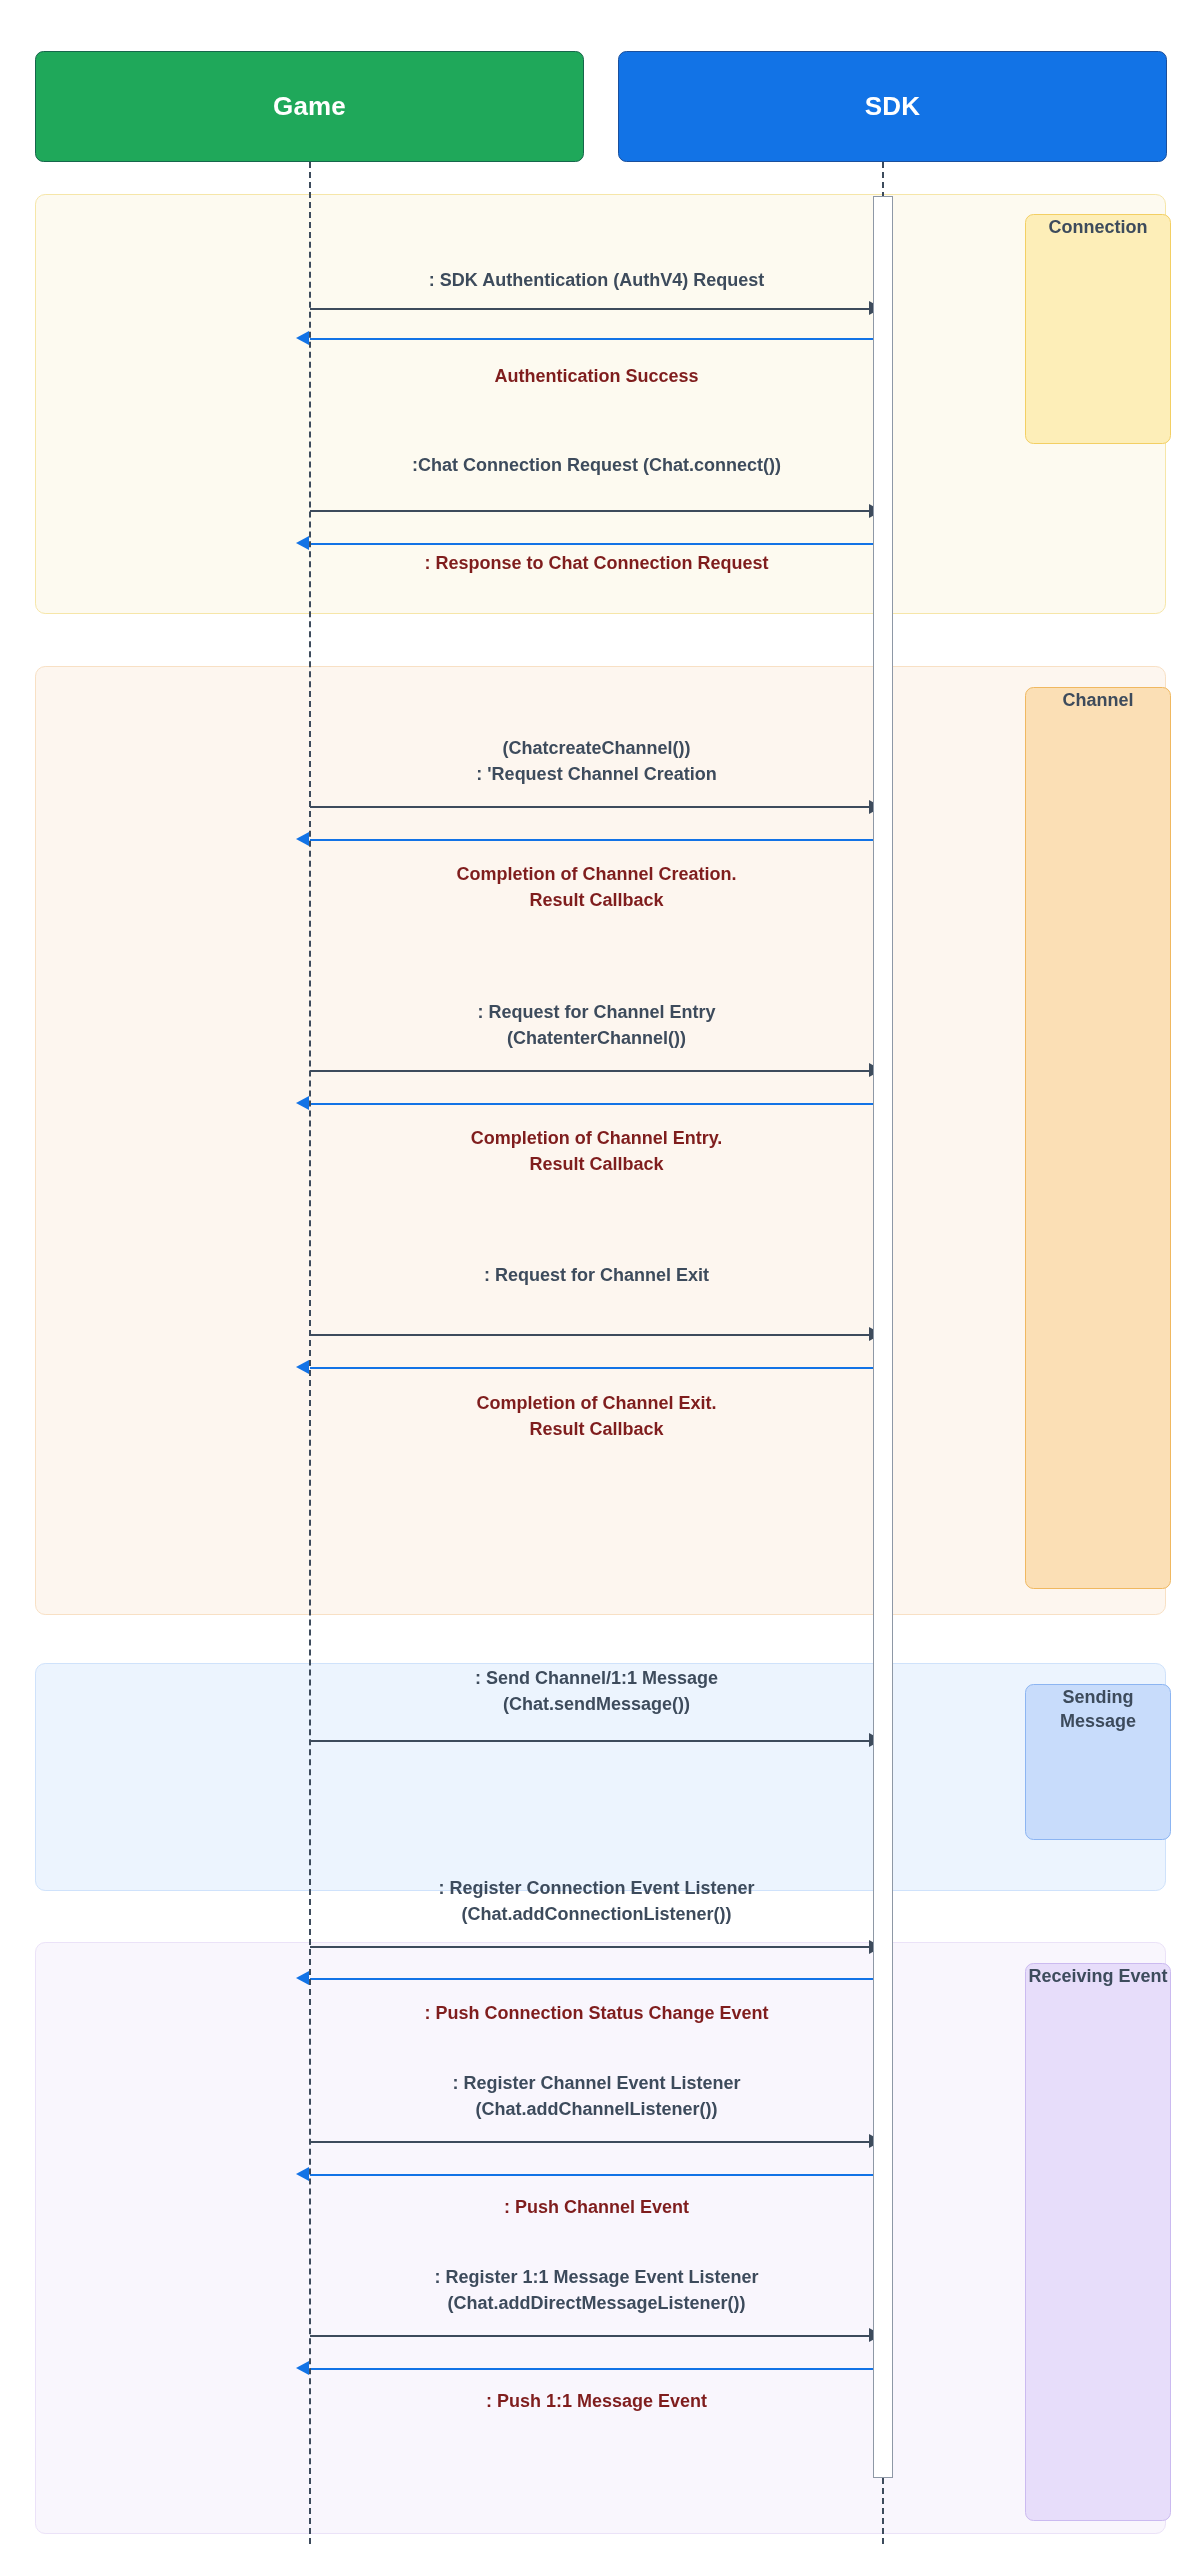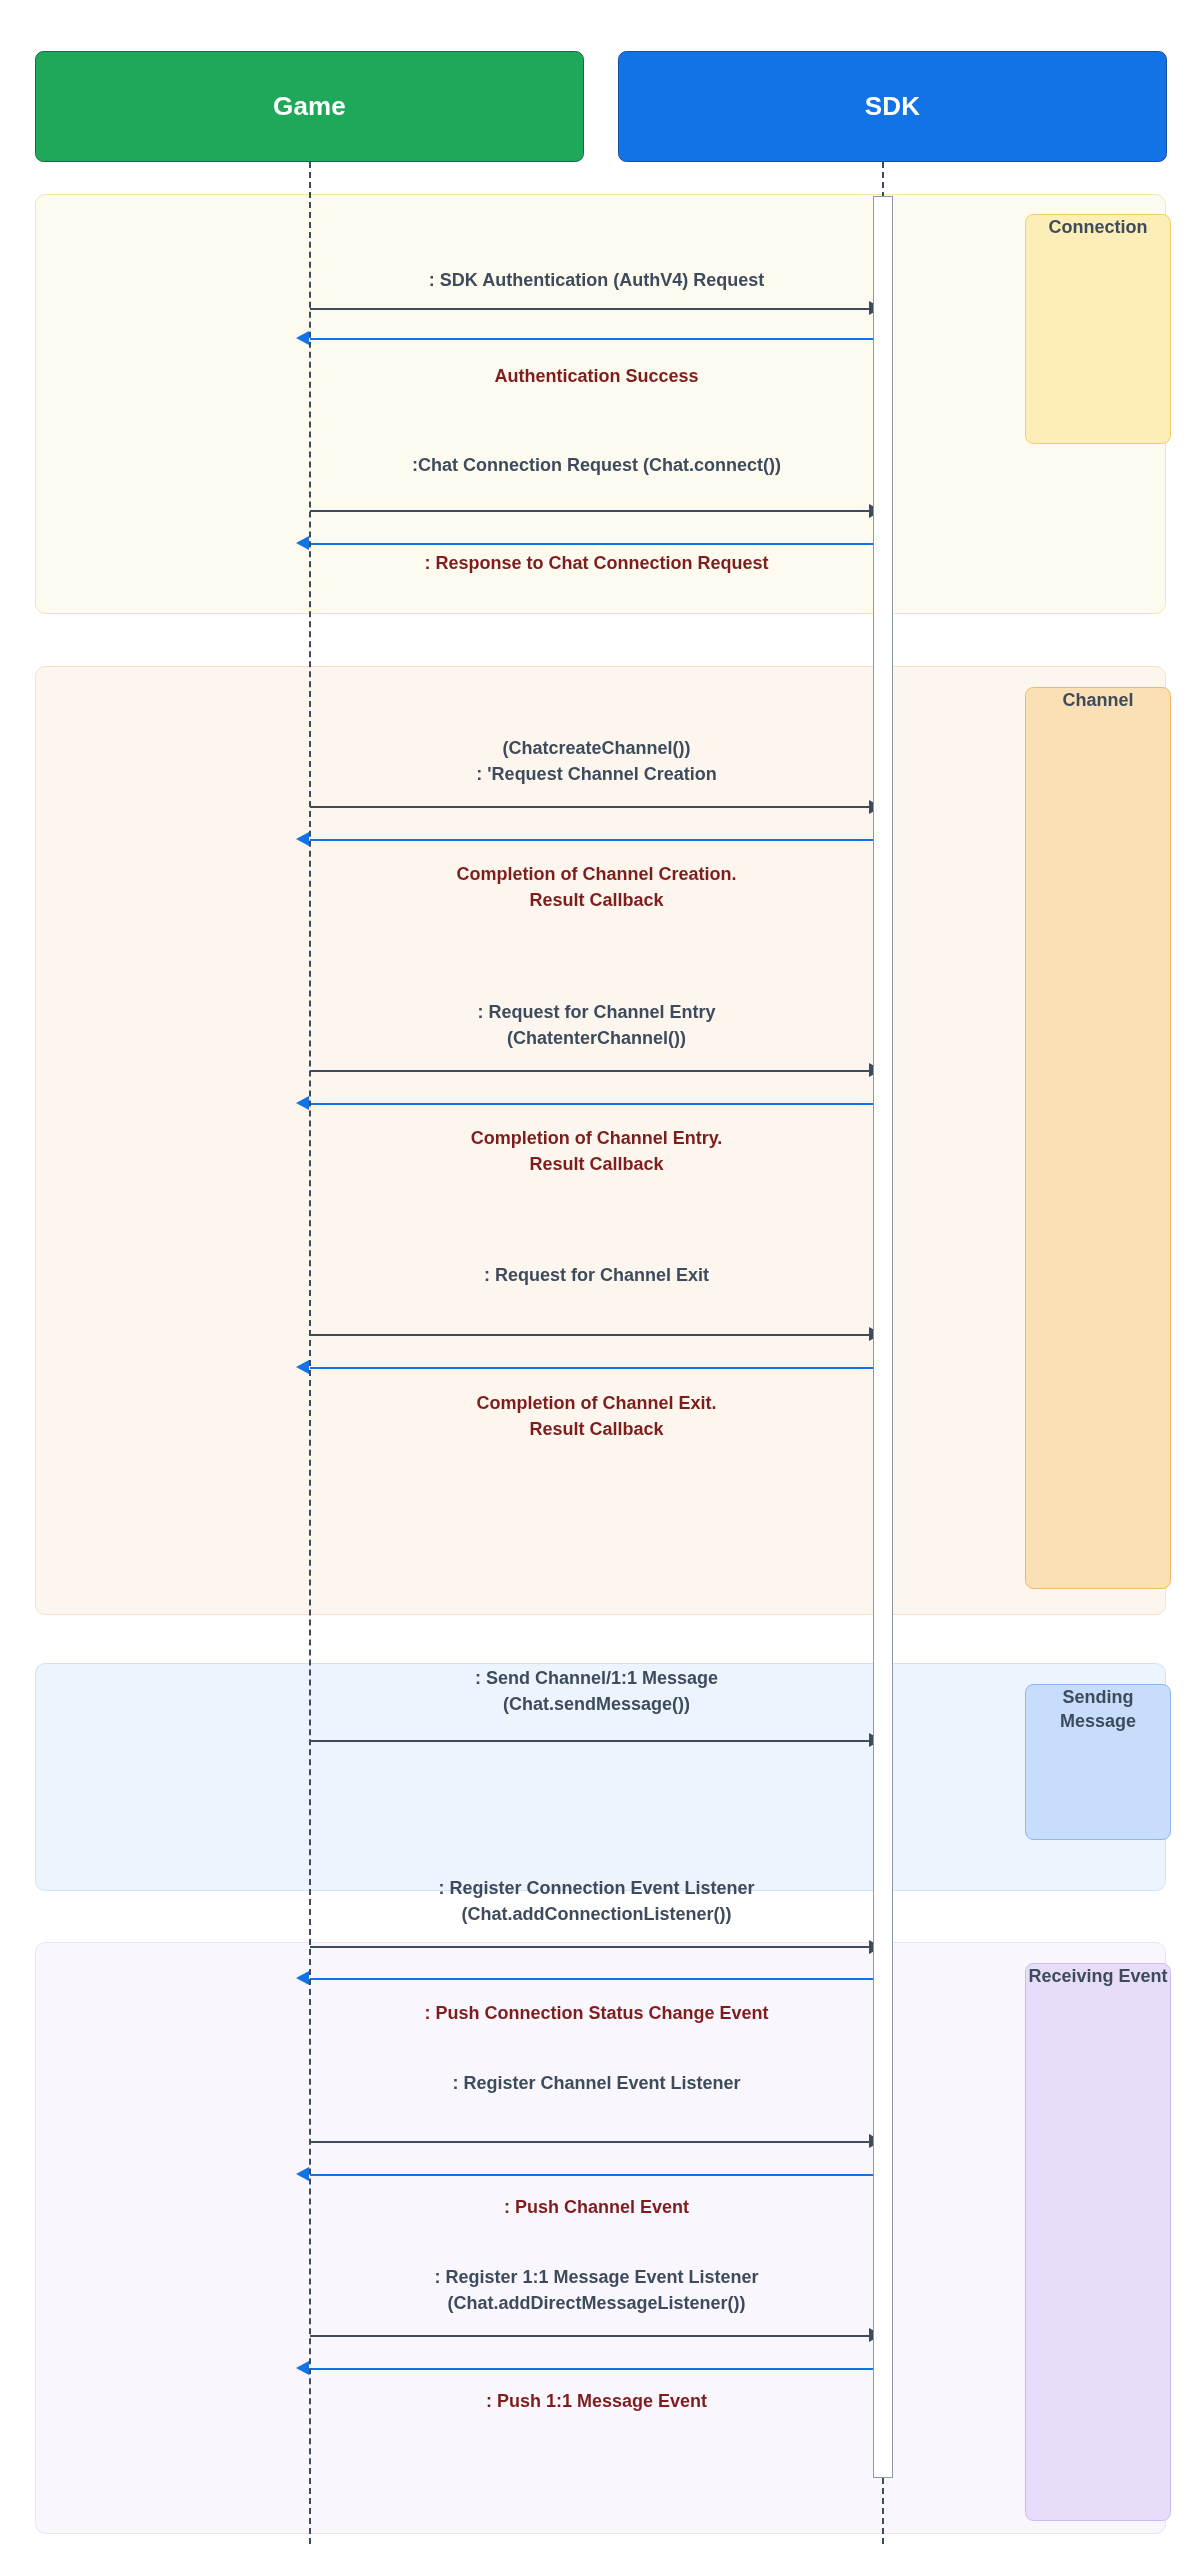--- a/index.html
+++ b/index.html
@@ -223,20 +223,21 @@
       </div>
       <div class="msg-line reply" style="top: 1978px;"></div>
       <div class="arrowhead left" style="top: 1971px;"></div>
       <div class="msg-label reply" style="top: 2001px;">
         <div>: Push Connection Status Change Event</div>
       </div>
       <div class="msg-line" style="top: 2141px;"></div>
       <div class="arrowhead right" style="top: 2134px;"></div>
       <div class="msg-label request" style="top: 2071px;">
         <div>: Register Channel Event Listener</div>
+        <div>(Chat.addChannelListener())</div>
       </div>
       <div class="msg-line reply" style="top: 2174px;"></div>
       <div class="arrowhead left" style="top: 2167px;"></div>
       <div class="msg-label reply" style="top: 2195px;">
         <div>: Push Channel Event</div>
       </div>
       <div class="msg-line" style="top: 2335px;"></div>
       <div class="arrowhead right" style="top: 2328px;"></div>
       <div class="msg-label request" style="top: 2265px;">
         <div>: Register 1:1 Message Event Listener</div>

